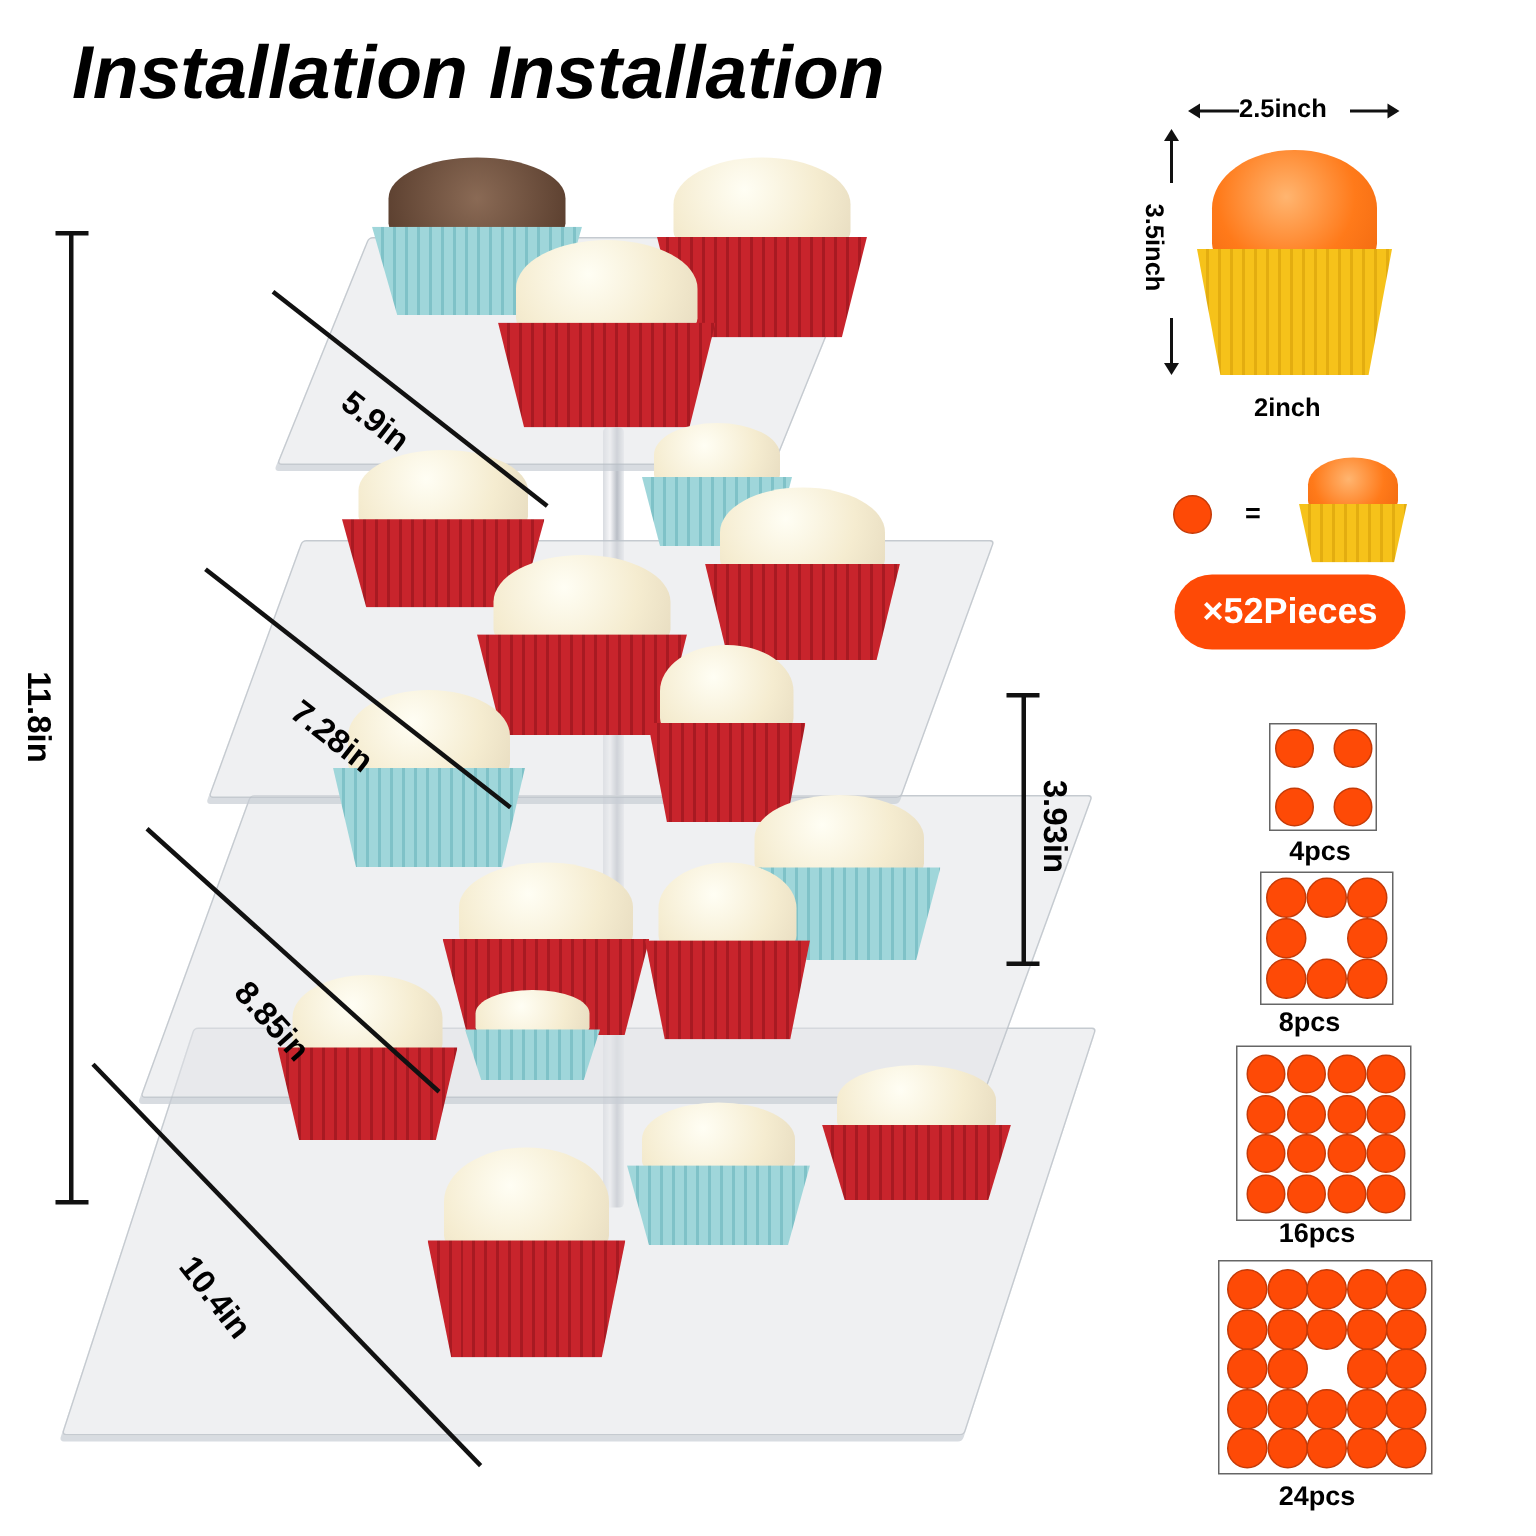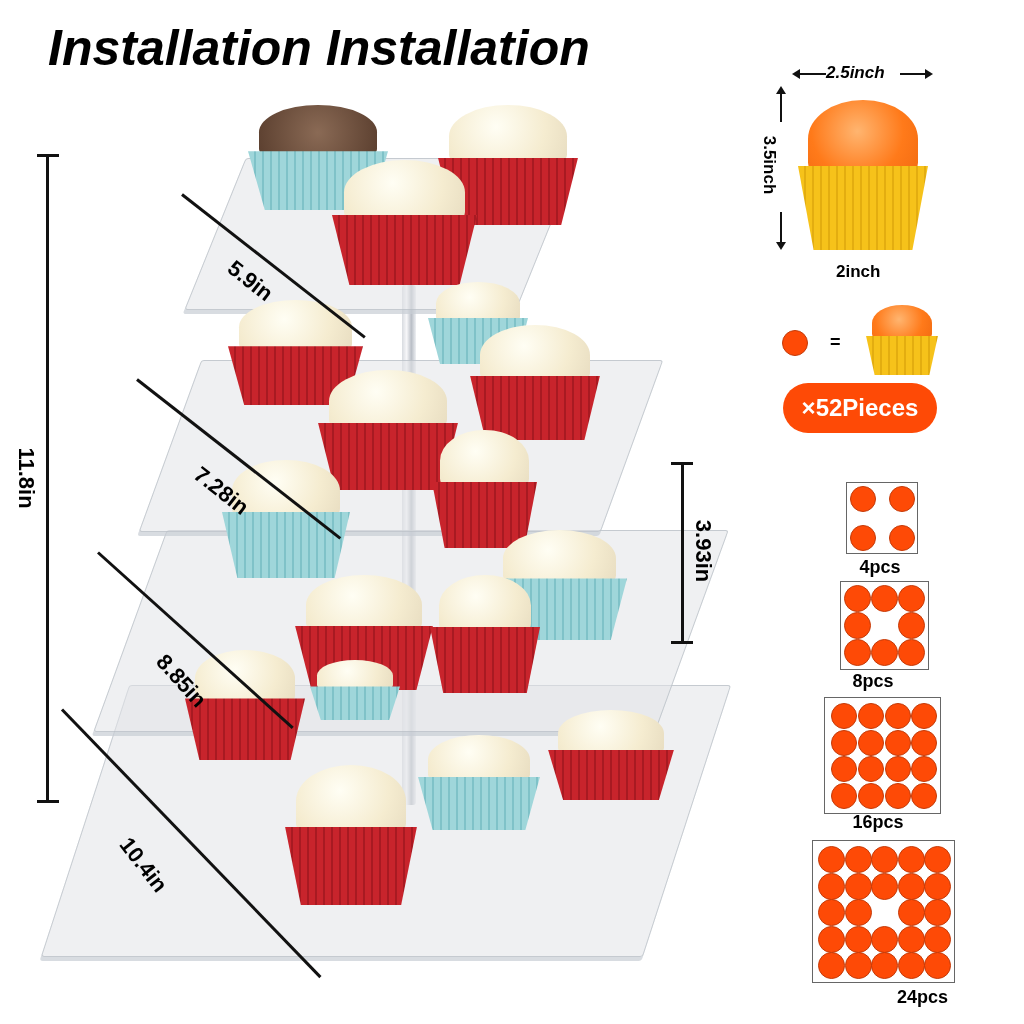--- a/index.html
+++ b/index.html
@@ -141,21 +141,21 @@
 <div class="abs dimtext" style="left:190px;top:478px;transform:rotate(38deg);">7.28in</div>
 
 <div class="diag" style="left:98px;top:551px;width:262px;transform:rotate(42deg);"></div>
 <div class="abs dimtext" style="left:150px;top:668px;transform:rotate(48deg);">8.85in</div>
 
 <div class="diag" style="left:62px;top:708px;width:372px;transform:rotate(46deg);"></div>
 <div class="abs dimtext" style="left:112px;top:852px;transform:rotate(52deg);">10.4in</div>
 
 <div class="arrowhead-l" style="left:792px;top:69px;"></div>
 <div class="arrow-h" style="left:798px;top:73px;width:28px;"></div>
-<div class="abs" style="left:826px;top:63px;font-weight:bold;font-size:17px;font-style:italic;">2.5inch</div>
+<div class="abs" style="left:826px;top:63px;font-weight:bold;font-size:17px;">2.5inch</div>
 <div class="arrow-h" style="left:900px;top:73px;width:26px;"></div>
 <div class="arrowhead-r" style="left:925px;top:69px;"></div>
 
 <div class="arrowhead-u" style="left:776px;top:86px;"></div>
 <div class="vline" style="left:780px;top:92px;height:30px;width:2px;"></div>
 <div class="abs" style="left:740px;top:155px;font-weight:bold;font-size:17px;transform:rotate(90deg);">3.5inch</div>
 <div class="vline" style="left:780px;top:212px;height:30px;width:2px;"></div>
 <div class="arrowhead-d" style="left:776px;top:242px;"></div>
 
 <div class="cupcake" style="left:798px;top:100px;width:130px;height:150px;">
@@ -236,13 +236,13 @@
   <div class="dot" style="left:58px;top:85px;width:27px;height:27px;"></div>
   <div class="dot" style="left:85px;top:85px;width:27px;height:27px;"></div>
   <div class="dot" style="left:111px;top:85px;width:27px;height:27px;"></div>
 
   <div class="dot" style="left:5px;top:111px;width:27px;height:27px;"></div>
   <div class="dot" style="left:32px;top:111px;width:27px;height:27px;"></div>
   <div class="dot" style="left:58px;top:111px;width:27px;height:27px;"></div>
   <div class="dot" style="left:85px;top:111px;width:27px;height:27px;"></div>
   <div class="dot" style="left:111px;top:111px;width:27px;height:27px;"></div>
 </div>
-<div class="pcs" style="left:808px;top:987px;text-align:right;">24pcs</div>
+<div class="pcs" style="left:808px;top:987px;">24pcs</div>
 
 </body></html>

